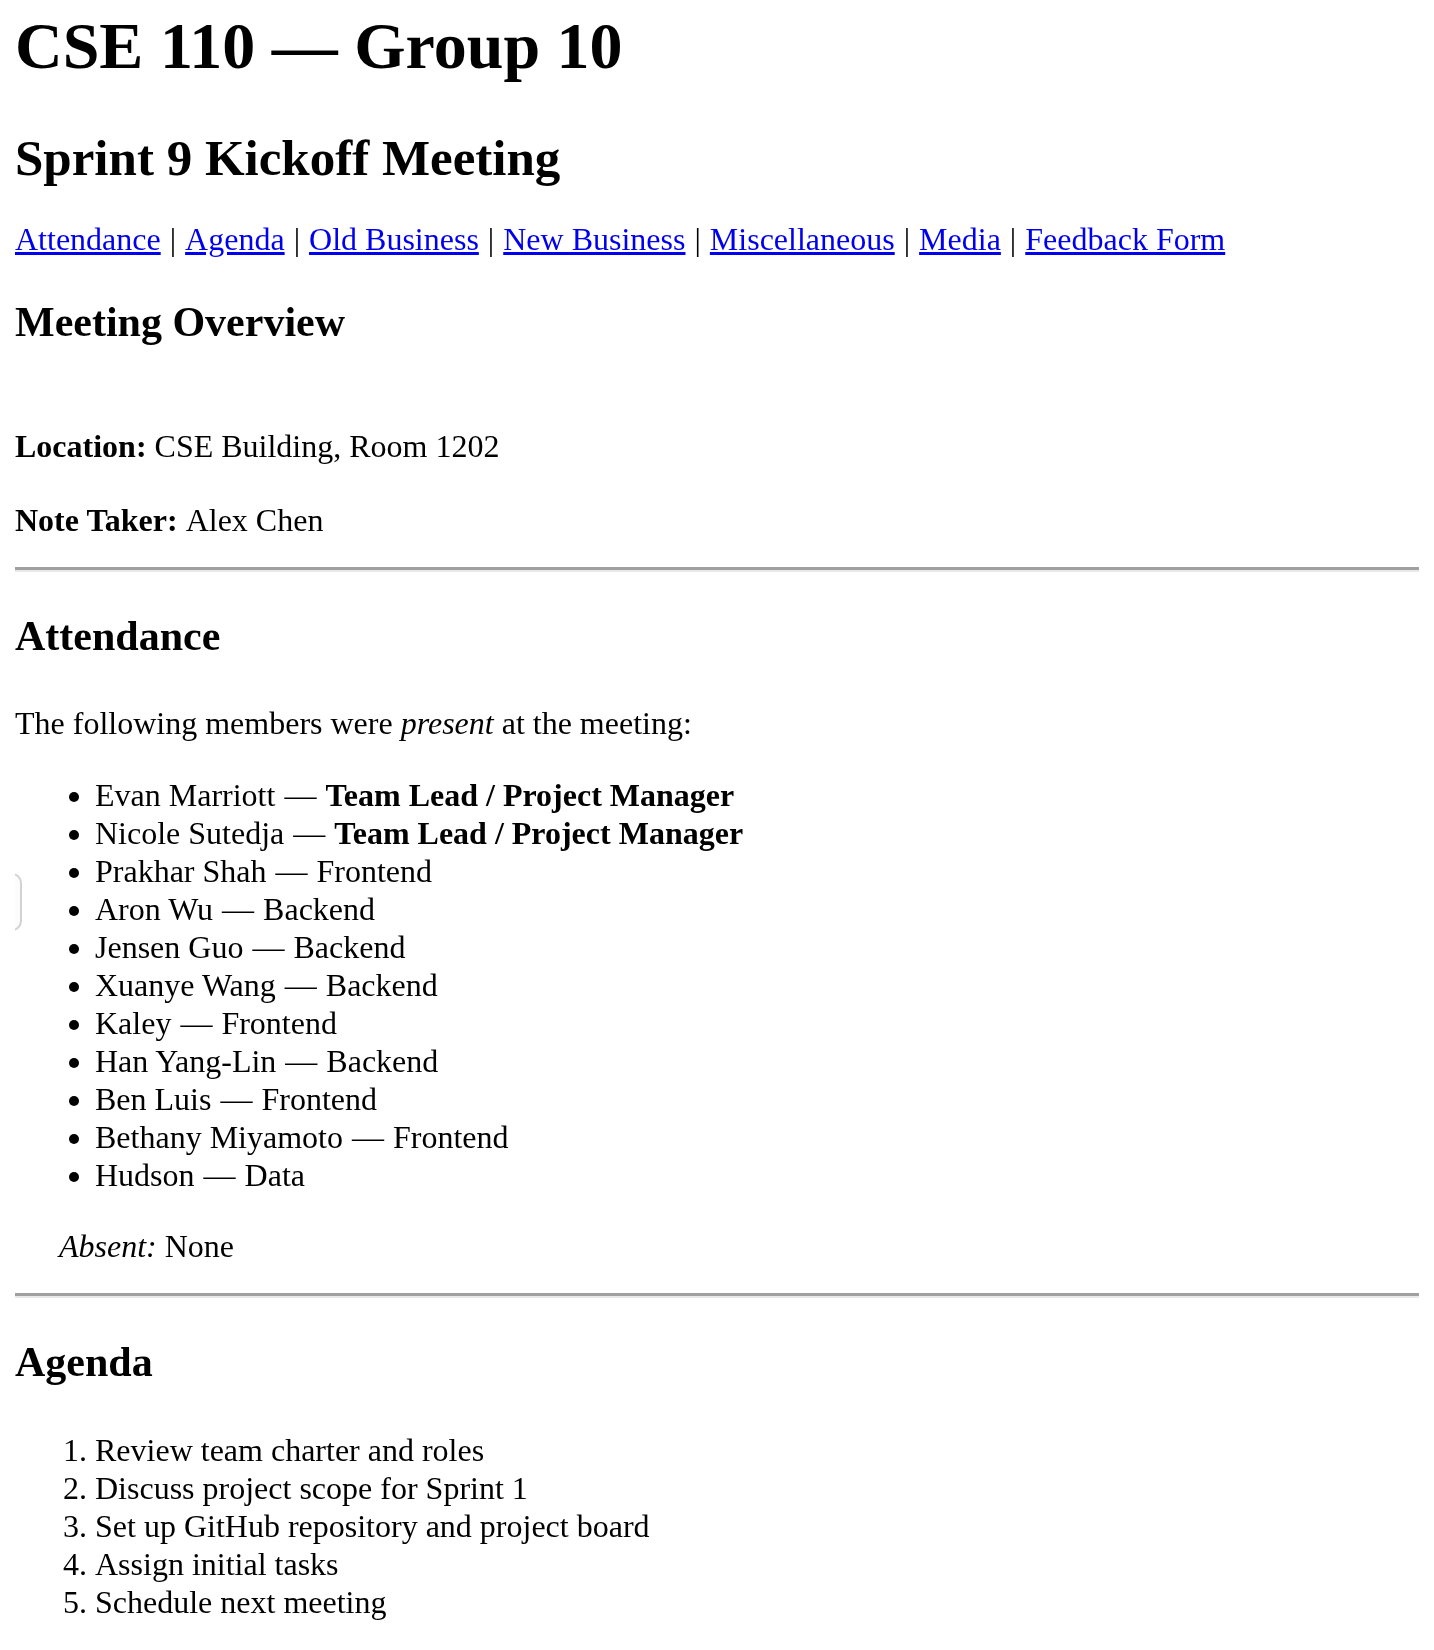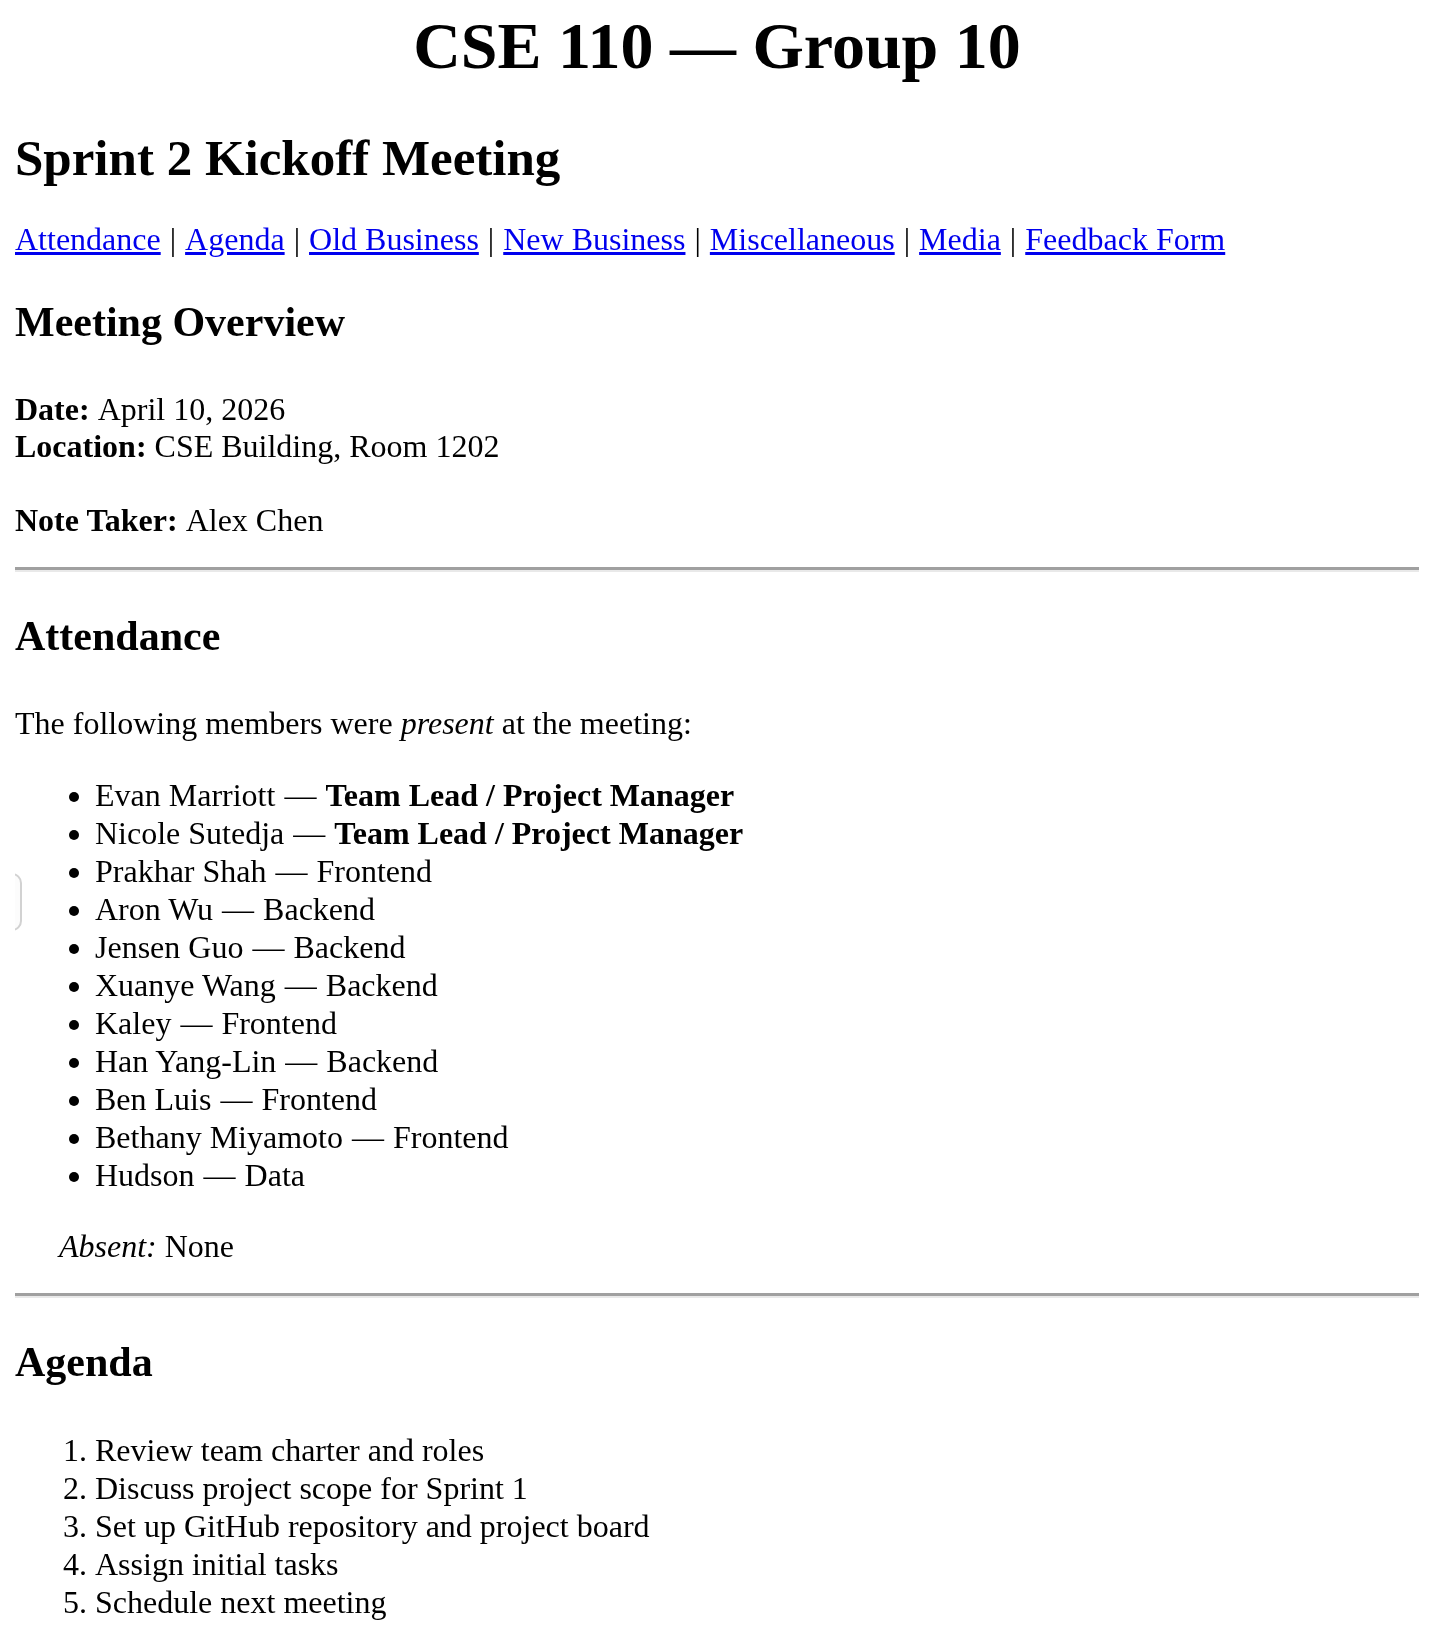--- a/index.html
+++ b/index.html
@@ -9,21 +9,20 @@
     font-family: "Liberation Serif", "DejaVu Serif", serif;
     font-size: 32px;
     position: relative;
     min-height: 1600px;
   }
   h1.page-title {
     font-size: 66px;
     font-weight: bold;
     margin: 0 0 45px 0;
     line-height: normal;
-    text-align: center;
   }
   h2.page-subtitle {
     font-size: 51px;
     font-weight: bold;
     margin: 40px 0 30px 0;
     line-height: normal;
   }
   h2.section-heading {
     font-size: 42px;
     font-weight: bold;
@@ -77,28 +76,28 @@
     box-sizing: border-box;
   }
 </style>
 </head>
 <body>
 
 <div class="edge-panel-handle"></div>
 
 <h1 class="page-title">CSE 110 — Group 10</h1>
 
-<h2 class="page-subtitle">Sprint 2 Kickoff Meeting</h2>
+<h2 class="page-subtitle">Sprint 9 Kickoff Meeting</h2>
 
 <p class="nav-row"><a class="nav-link" href="#">Attendance</a><span class="sep">|</span><a class="nav-link" href="#">Agenda</a><span class="sep">|</span><a class="nav-link" href="#">Old Business</a><span class="sep">|</span><a class="nav-link" href="#">New Business</a><span class="sep">|</span><a class="nav-link" href="#">Miscellaneous</a><span class="sep">|</span><a class="nav-link" href="#">Media</a><span class="sep">|</span><a class="nav-link" href="#">Feedback Form</a></p>
 
 <h2 class="section-heading">Meeting Overview</h2>
 
 <p>
-  <span class="field-row"><b>Date:</b><span class="field-value">April 10, 2026</span></span><br>
+  <br>
   <span class="field-row"><b>Location:</b><span class="field-value">CSE Building, Room 1202</span></span><br>
   <br>
   <span class="field-row"><b>Note Taker:</b><span class="field-value">Alex Chen</span></span>
 </p>
 
 <hr class="section-divider">
 
 <h2 class="section-heading">Attendance</h2>
 
 <p><span>The following members were</span><span class="intro-em"> present </span><span>at the meeting:</span></p>

